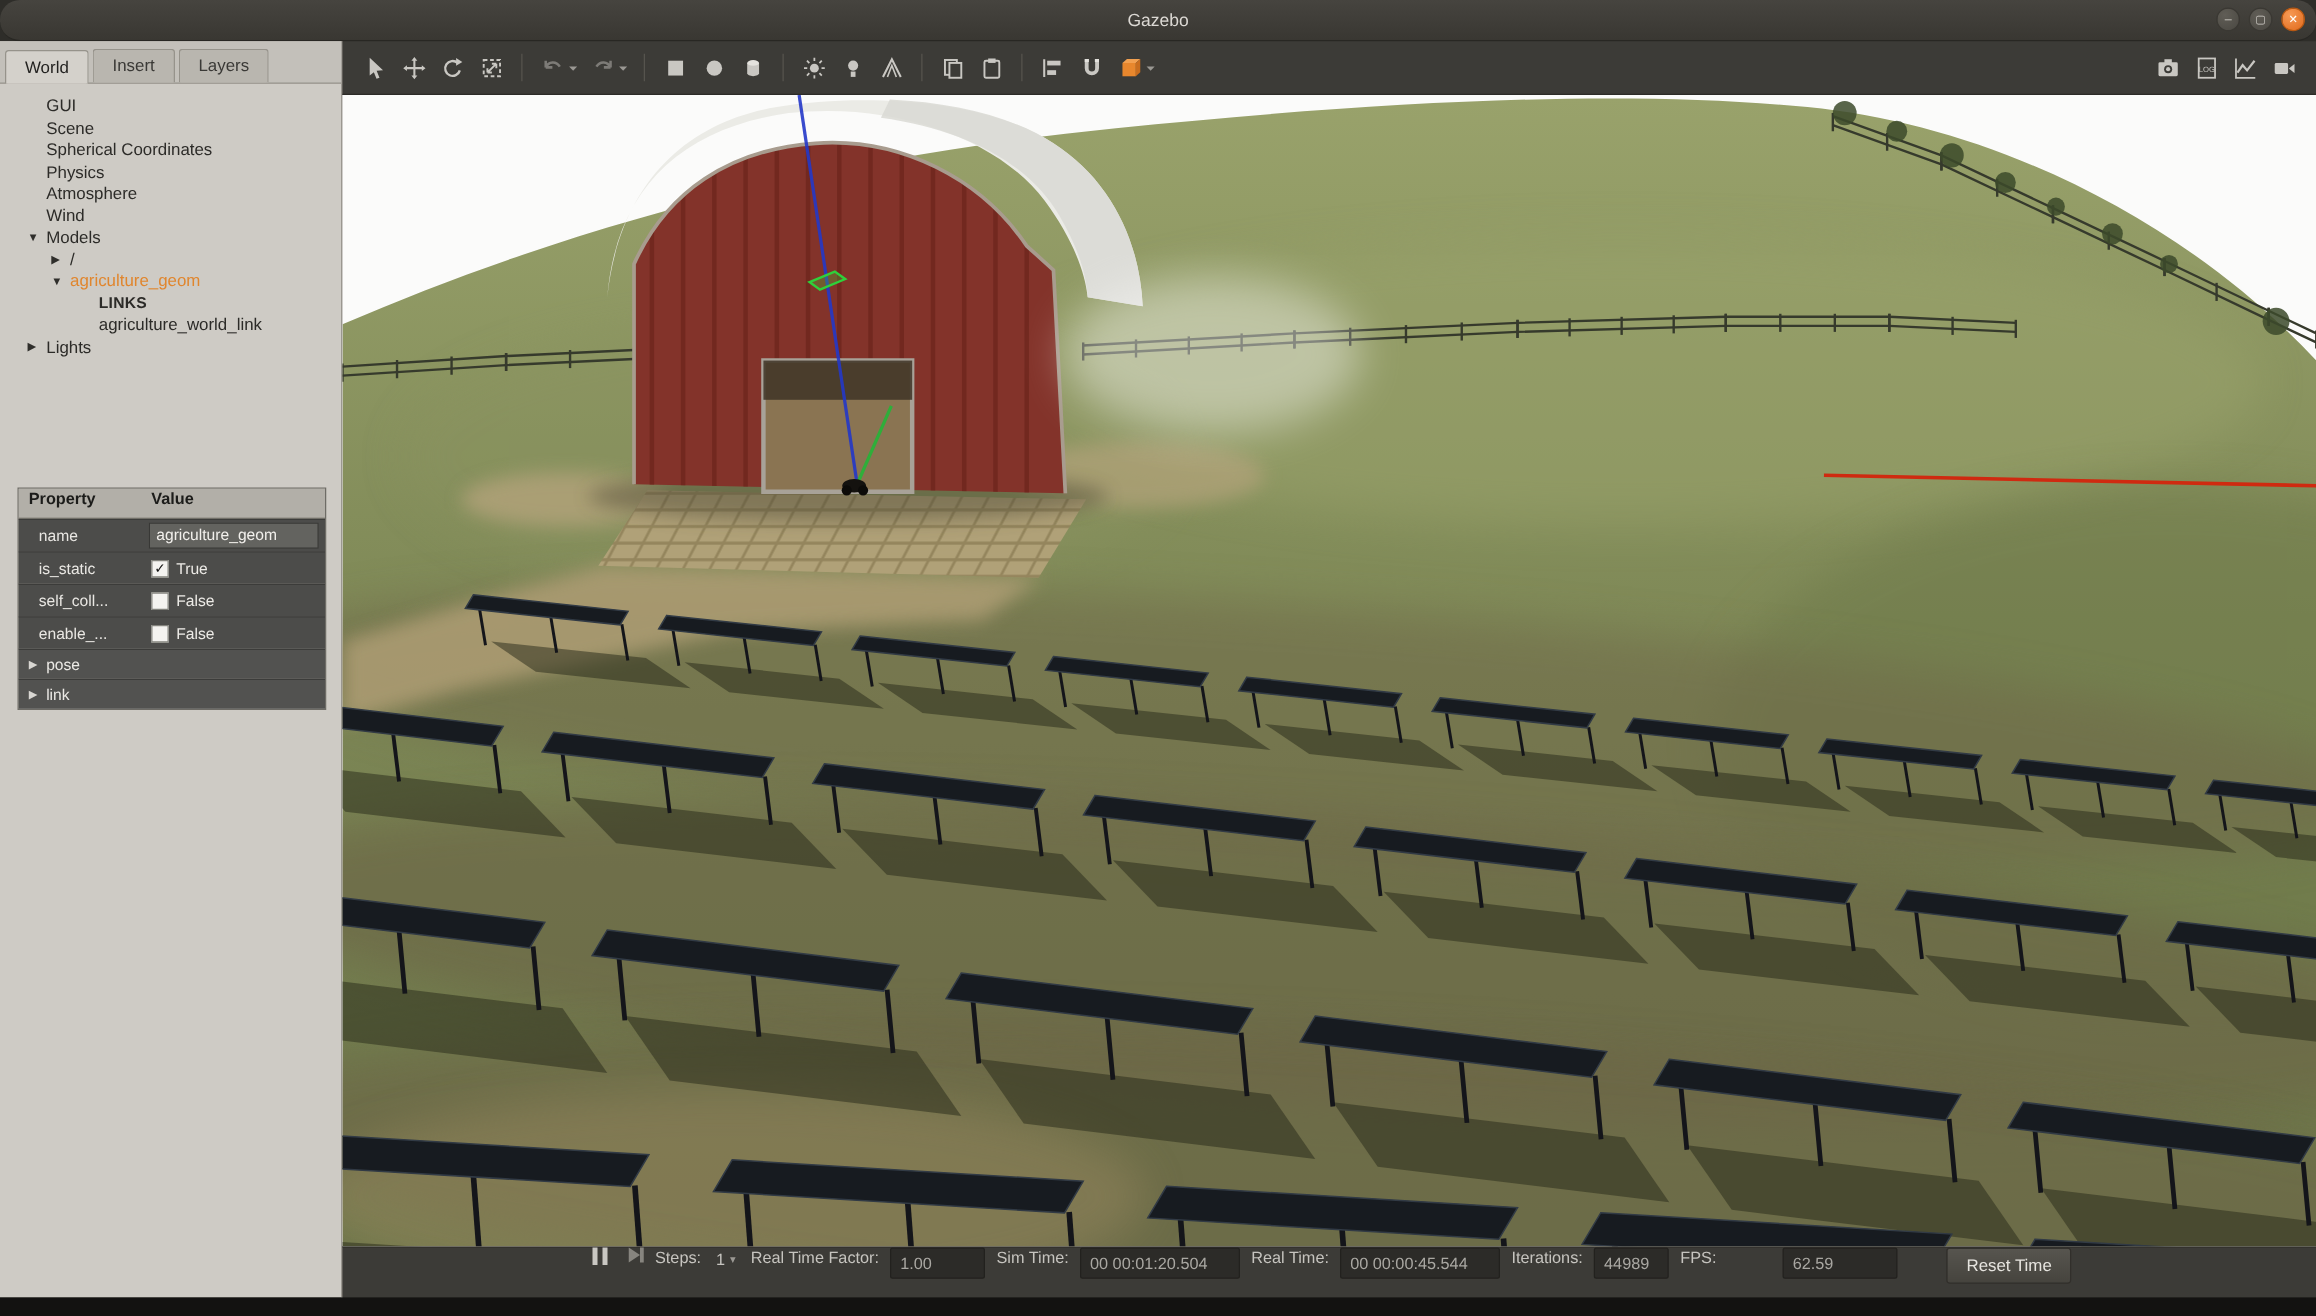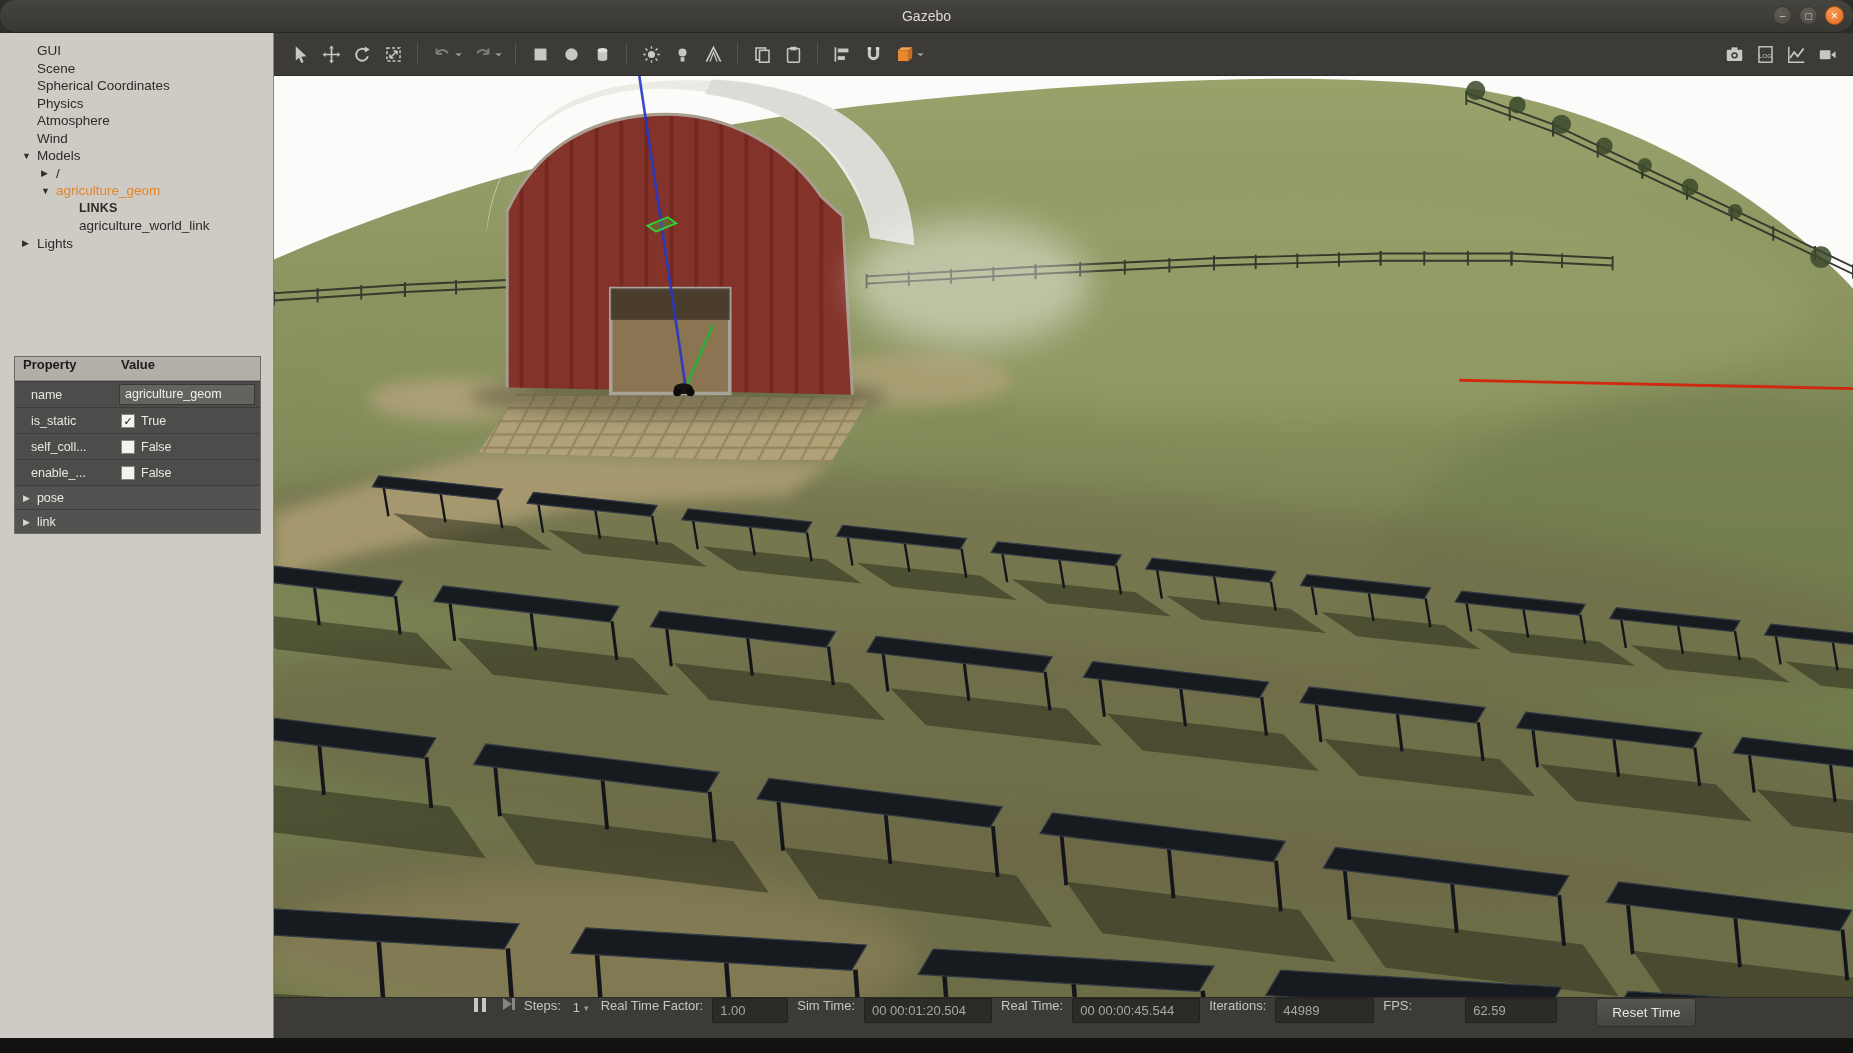--- a/index.html
+++ b/index.html
@@ -73,21 +73,21 @@
   .statusbar{flex:0 0 40px;height:40px;background:#3c3b37;border-top:1px solid #2c2b27;
              display:flex;align-items:flex-start;gap:9px;padding-left:195px;font-size:13px;white-space:nowrap;}
   .sb-btn{display:flex;align-items:center;padding:0 3px;}
   .pause-icon i{display:inline-block;width:4px;height:14px;background:#c9c7c2;margin:0 2px;}
   .step-icon{width:0;height:0;border-left:9px solid #87857f;border-top:6px solid transparent;border-bottom:6px solid transparent;display:inline-block;position:relative;}
   .step-icon::after{content:"";position:absolute;left:0;top:-6px;width:3px;height:12px;background:#87857f;}
   .sb-label{color:#c6c4bf;}
   .sb-dd{display:flex;align-items:center;gap:4px;color:#c6c4bf;padding:2px 3px;}
   .sb-dd .dd-caret{font-size:9px;color:#9b9994;}
   .sb-field{background:#2c2b28;border:1px solid #22211e;color:#a9a7a2;padding:4px 7px;border-radius:2px;box-sizing:border-box;}
-  .w-rtf{width:76px;} .w-time{width:128px;} .w-iter{width:99px;} .w-fps{width:92px;margin-left:44px;}
+  .w-rtf{width:76px;} .w-time{width:128px;} .w-iter{width:60px;} .w-fps{width:92px;margin-left:44px;}
   .reset-btn{margin-left:30px;background:linear-gradient(#57554f,#46443e);color:#e6e4df;border:1px solid #312f2b;
              border-radius:3px;padding:6px 15px;font-size:13.5px;font-family:inherit;}
   .bottom-strip{flex:0 0 15px;height:15px;background:#131211;}
 </style>
 </head>
 <body>
 
 <div class="window">
 
   <div class="titlebar">
@@ -96,20 +96,25 @@
       <div class="win-btn min"></div>
       <div class="win-btn max"></div>
       <div class="win-btn close"></div>
     </div>
   </div>
 
 
   <div class="body">
 
     <div class="sidebar">
+      <div class="tabs" id="tabs">
+          <div class="tab active">World</div>
+          <div class="tab">Insert</div>
+          <div class="tab">Layers</div>
+        </div>
       <div class="tree" id="tree">
           <div class="tree-item lvl0">
             <span class="tri"></span>
             <span class="lbl">GUI</span>
           </div>
           <div class="tree-item lvl0">
             <span class="tri"></span>
             <span class="lbl">Scene</span>
           </div>
           <div class="tree-item lvl0">

